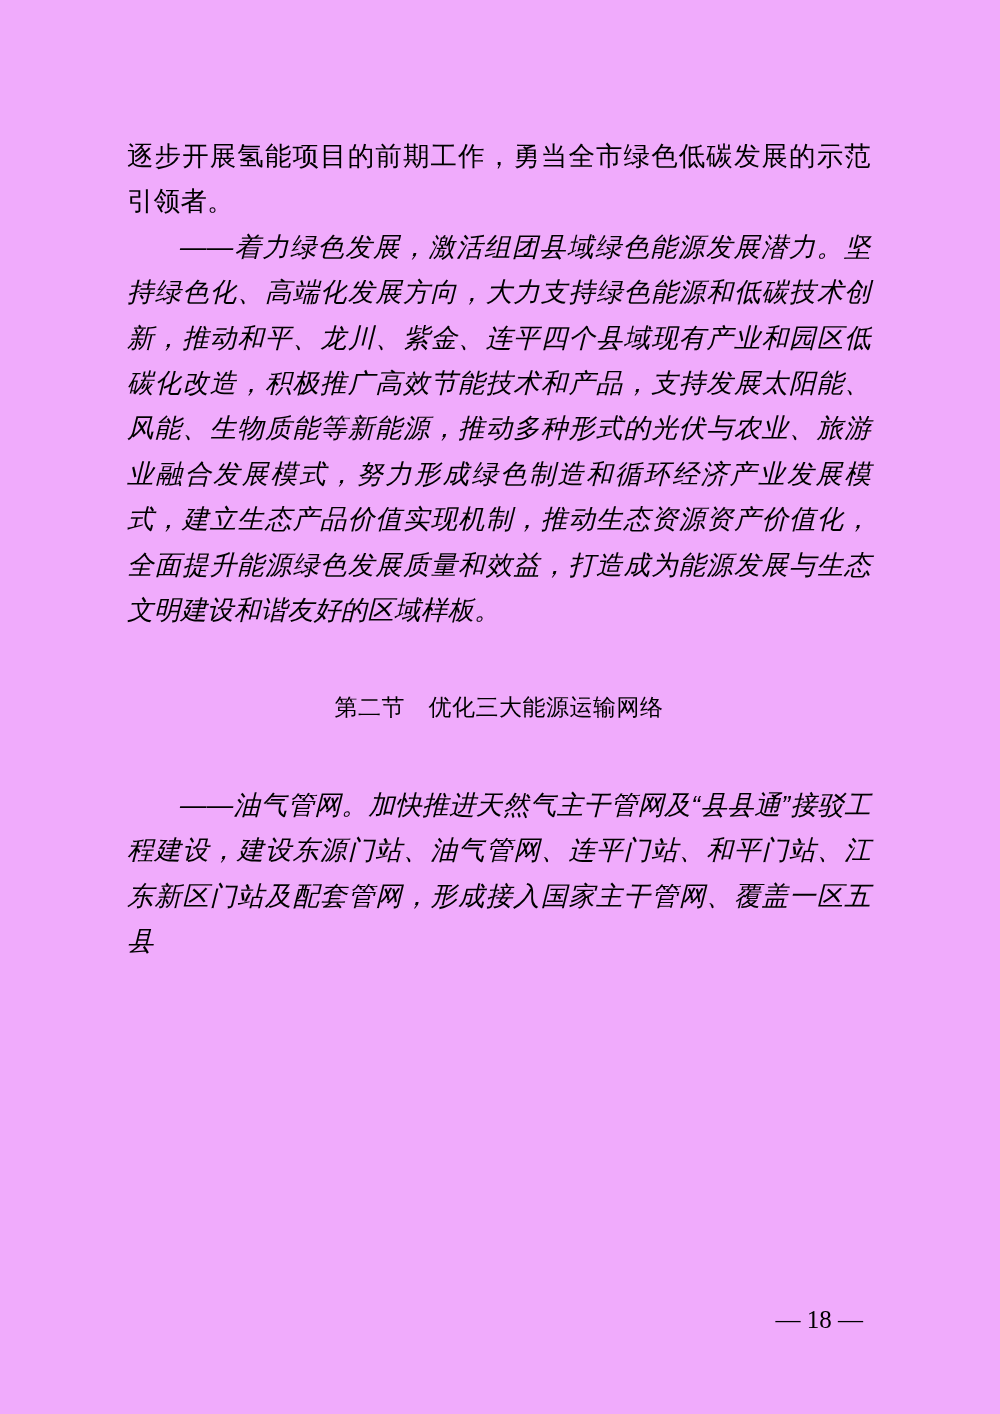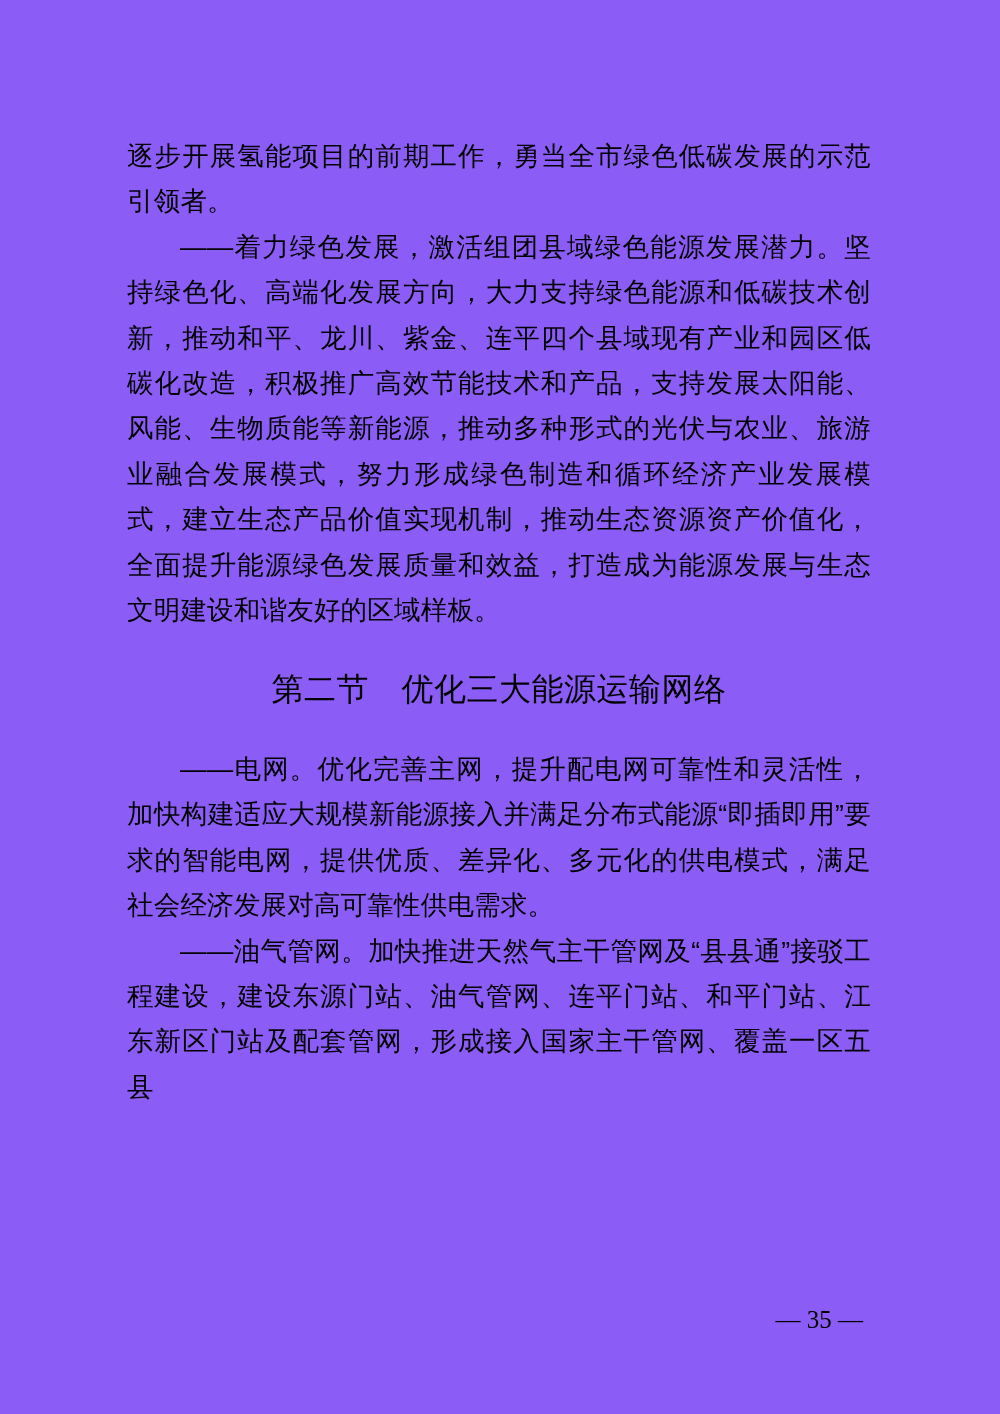--- a/index.html
+++ b/index.html
@@ -4,21 +4,21 @@
 <style>
   html, body {
     margin: 0;
     padding: 0;
     background: #ffffff;
   }
   .page {
     position: relative;
     width: 1000px;
     height: 1414px;
-    background: #8b5cf6;
+    background: #f0abfc;
     color: #000000;
     font-family: "Liberation Sans", sans-serif;
     overflow: hidden;
   }
   .content {
     position: absolute;
     left: 127px;
     top: 134px;
     width: 744px;
   }
@@ -26,24 +26,25 @@
     margin: 0;
     font-size: 26.5px;
     line-height: 45.4px;
     text-align: justify;
     text-justify: inter-character;
     letter-spacing: 0.2px;
     word-break: break-all;
   }
   .body-para.indent {
     text-indent: 2em;
+    font-style: italic;
   }
   .section-heading {
-    margin: 34px 0;
-    font-size: 32px;
+    margin: 52px 0;
+    font-size: 23px;
     line-height: 45.4px;
     font-weight: normal;
     text-align: center;
     letter-spacing: 0.5px;
   }
   .page-number {
     position: absolute;
     top: 1305px;
     right: 137px;
     font-family: "Liberation Serif", serif;
@@ -54,18 +55,17 @@
   }
 </style>
 </head>
 <body>
 
 <div class="page">
   <div class="content">
     <p class="body-para">逐步开展氢能项目的前期工作，勇当全市绿色低碳发展的示范引领者。</p>
     <p class="body-para indent">——着力绿色发展，激活组团县域绿色能源发展潜力。坚持绿色化、高端化发展方向，大力支持绿色能源和低碳技术创新，推动和平、龙川、紫金、连平四个县域现有产业和园区低碳化改造，积极推广高效节能技术和产品，支持发展太阳能、风能、生物质能等新能源，推动多种形式的光伏与农业、旅游业融合发展模式，努力形成绿色制造和循环经济产业发展模式，建立生态产品价值实现机制，推动生态资源资产价值化，全面提升能源绿色发展质量和效益，打造成为能源发展与生态文明建设和谐友好的区域样板。</p>
     <h2 class="section-heading">第二节　优化三大能源运输网络</h2>
-    <p class="body-para indent">——电网。优化完善主网，提升配电网可靠性和灵活性，加快构建适应大规模新能源接入并满足分布式能源“即插即用”要求的智能电网，提供优质、差异化、多元化的供电模式，满足社会经济发展对高可靠性供电需求。</p>
     <p class="body-para indent">——油气管网。加快推进天然气主干管网及“县县通”接驳工程建设，建设东源门站、油气管网、连平门站、和平门站、江东新区门站及配套管网，形成接入国家主干管网、覆盖一区五县</p>
   </div>
 
-  <div class="page-number">— 35 —</div>
+  <div class="page-number">— 18 —</div>
 </div>
 
 </body></html>

